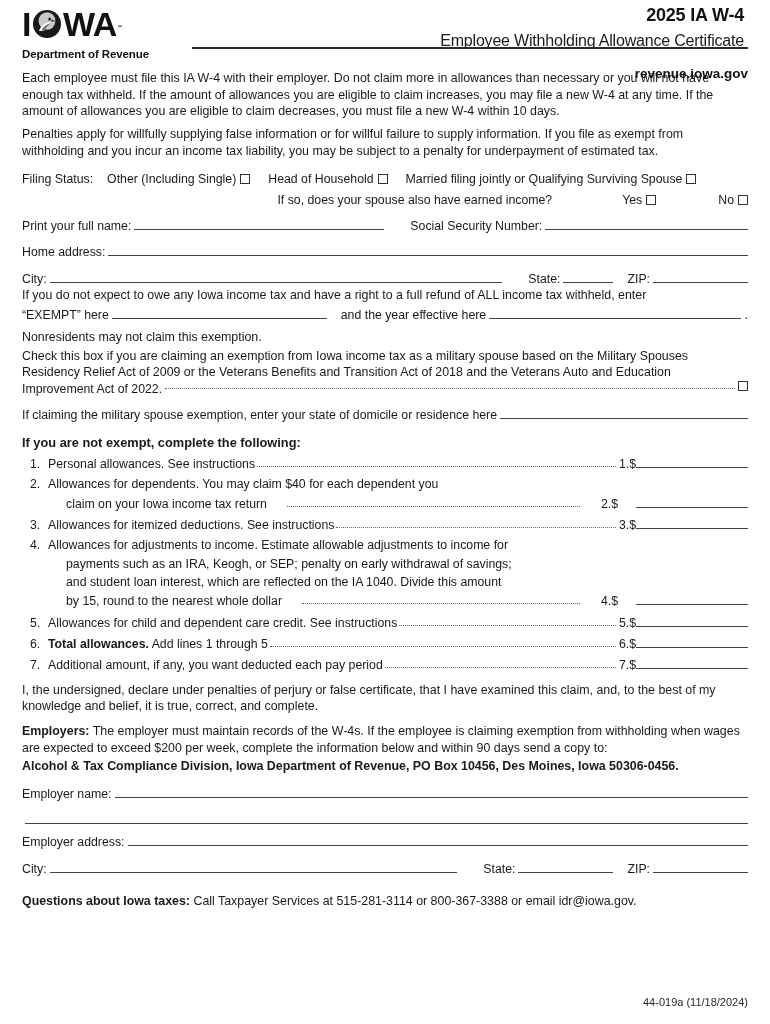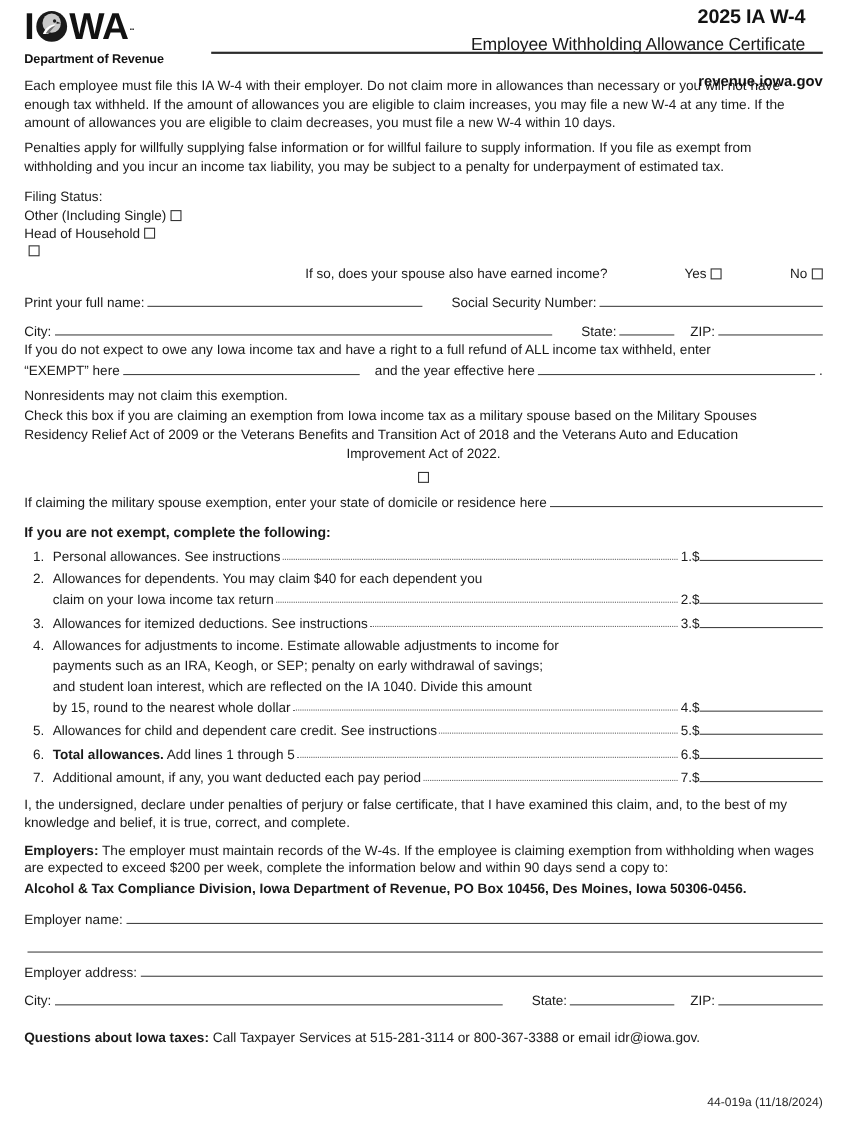--- a/index.html
+++ b/index.html
@@ -41,21 +41,21 @@
   .logo-o svg { display:block; }
   .logo-tm { font-size: 9px; font-weight: bold; vertical-align: top; margin-left:1px; }
   .logo-dept {
     font-weight: bold;
     font-size: 11.5px;
     margin-top: 5px;
     color: #121212;
     letter-spacing: -0.1px;
   }
   .header-right {
-    position: absolute; right: 16px; top: 4px; text-align: right; width: 420px;
+    position: absolute; right: 4px; top: 4px; text-align: right; width: 420px;
   }
   .form-title { font-weight: bold; font-size: 18px; letter-spacing: -0.2px; color:#121212; }
   .form-subtitle { font-size: 16px; margin-top: 2px; color:#1a1a1a; letter-spacing: -0.2px; }
   .header-rule {
     position: absolute; left: 170px; right: 0; top: 47px;
     border-top: 2px solid #2b2b2b;
   }
   .header-url { position: absolute; right: 0; top: 65px; font-size: 13.5px; font-weight: bold; color:#121212;}
 
   
@@ -68,21 +68,21 @@
   .cbx {
     display: inline-block;
     width: 10px; height: 10px;
     border: 1.4px solid #333;
     background: #fff;
     vertical-align: -1px;
     margin-left: 4px;
   }
 
   
-  .filing-row { margin-top: 12px; display: flex; align-items: baseline; white-space: nowrap; flex-direction: column; }
+  .filing-row { margin-top: 12px; display: flex; align-items: baseline; white-space: nowrap; }
   .filing-label { margin-right: 14px; }
   .filing-opt { margin-right: 18px; }
   .filing-opt:last-child { margin-right: 0; }
   .spouse-row { display:flex; justify-content: flex-end; margin-top: 4px; white-space: nowrap; }
   .spouse-q { margin-right: 70px; }
   .yes-opt { margin-right: 62px; }
 
   
   .fieldrow { display: flex; align-items: baseline; margin-top: 9px; white-space: nowrap; }
   .flabel { flex: none; }
@@ -108,24 +108,24 @@
   .leader {
     flex: 1 1 auto;
     border-bottom: 1.6px dotted #666;
     height: 9px;
     margin: 0 2px 0 2px;
     position: relative;
     top: -1px;
   }
   .amt-label { flex: none; margin-left: 1px; }
   .amt-line { flex: 0 0 112px; border-bottom: 1px solid #444; height: 13px; }
-  .sub { display: flex; align-items: baseline; margin-top: 2px; }
+  .sub { display: flex; align-items: baseline; margin-top: 2px; gap: 18px; }
   .sub .num { visibility: hidden; }
 
-  .dotfill-row { display:flex; align-items: center; flex-direction: column; }
+  .dotfill-row { display:flex; align-items: flex-start; }
   .dotfill {
     flex: 1 1 auto;
     border-bottom: 1.6px dotted #666;
     height: 9px;
     margin: 0 3px 0 3px;
     position: relative; top: -1px;
   }
 
   
   .footer-code {
@@ -175,21 +175,21 @@
 
   <div class="filing-row">
     <span class="filing-label">Filing Status:</span>
     <span class="filing-opt">
       <span>Other (Including Single)</span><span class="cbx"></span>
     </span>
     <span class="filing-opt">
       <span>Head of Household</span><span class="cbx"></span>
     </span>
     <span class="filing-opt">
-      <span class="cbx"></span>
+      <span>Married filing jointly or Qualifying Surviving Spouse</span><span class="cbx"></span>
     </span>
   </div>
 
   <div class="spouse-row">
     <span class="spouse-q">If so, does your spouse also have earned income?</span>
     <span class="yes-opt">
       <span>Yes</span><span class="cbx"></span>
     </span>
     <span>
       <span>No</span><span class="cbx"></span>
@@ -197,20 +197,24 @@
   </div>
 
   <div class="fieldrow">
     <span class="flabel">Print your full name:</span>
     <span class="fill w-name"></span>
     <span class="gap-md"></span>
     <span class="flabel">Social Security Number:</span>
     <span class="fill"></span>
   </div>
 
+  <div class="fieldrow">
+    <span class="flabel">Home address:</span>
+    <span class="fill"></span>
+  </div>
 
   <div class="fieldrow">
     <span class="flabel">City:</span>
     <span class="fill"></span>
     <span class="gap-md"></span>
     <span class="flabel">State:</span>
     <span class="fill w-state"></span>
     <span class="gap-sm"></span>
     <span class="flabel">ZIP:</span>
     <span class="fill w-zip"></span>

